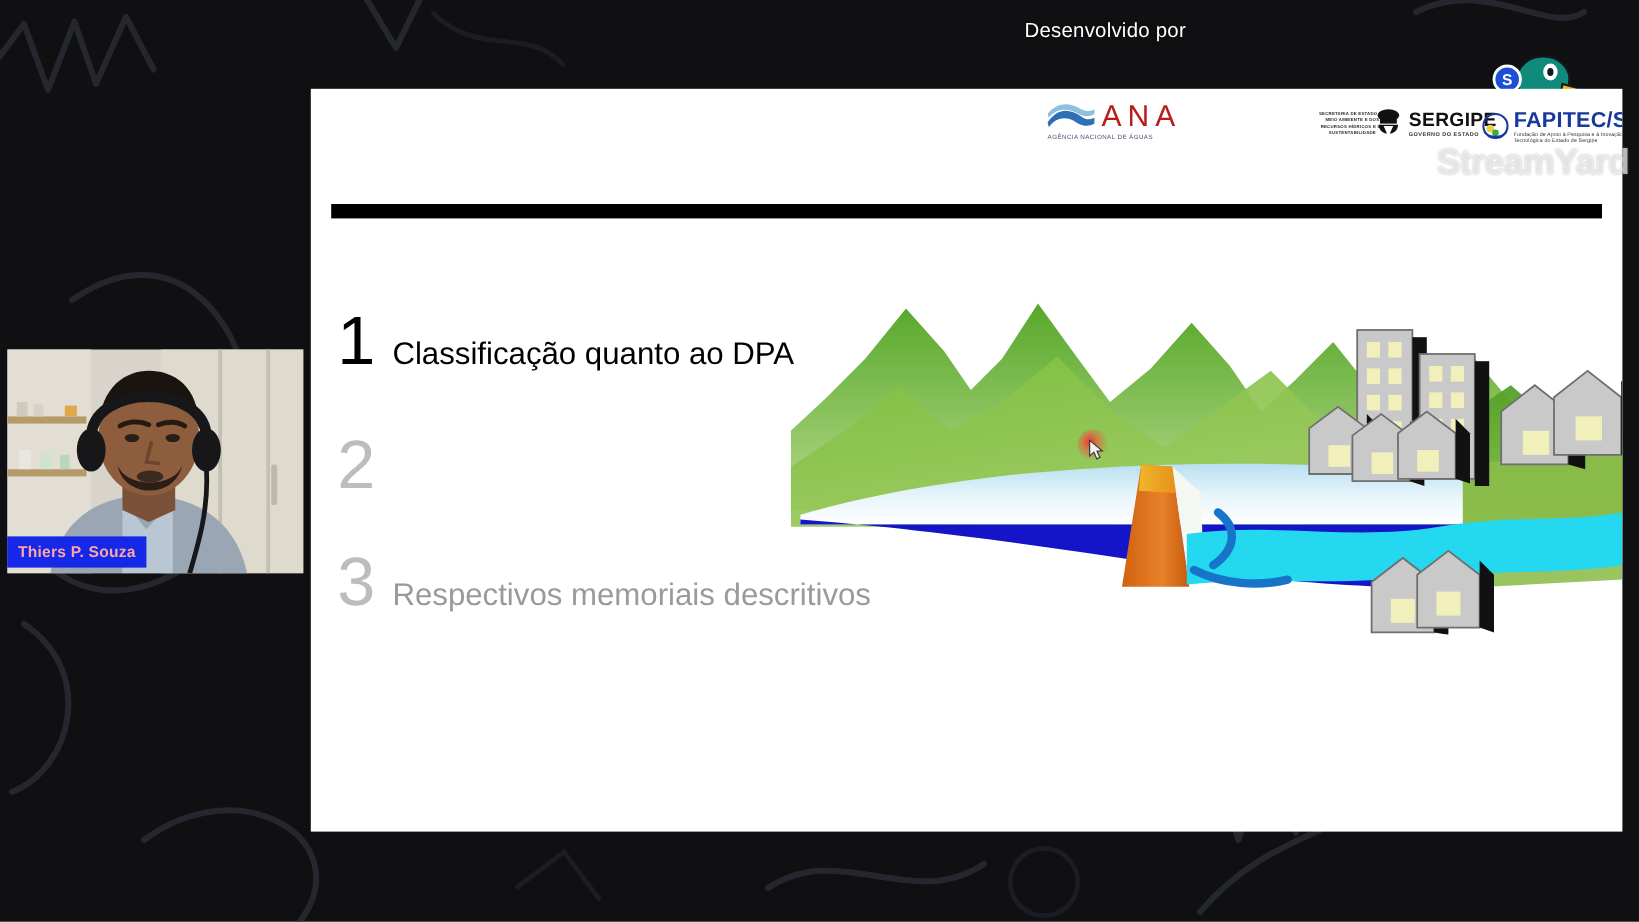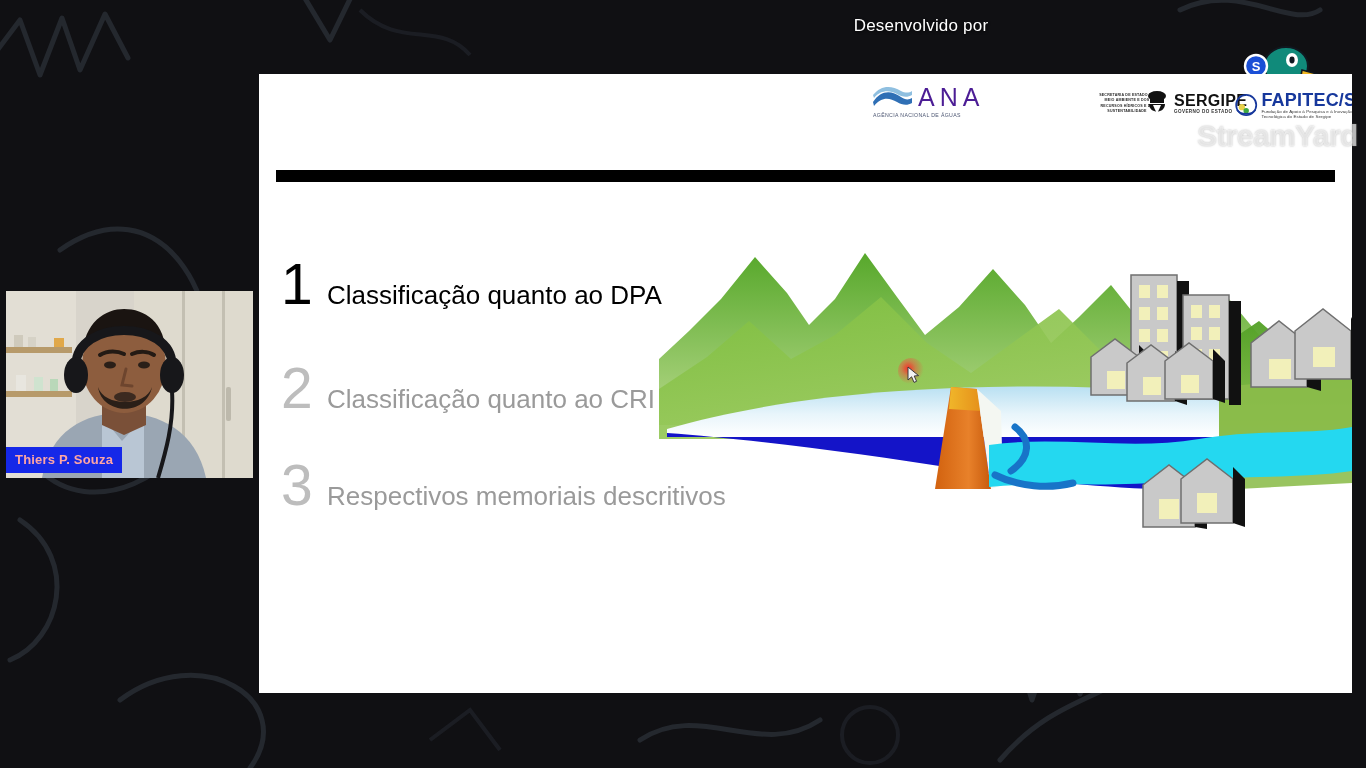--- a/index.html
+++ b/index.html
@@ -30,21 +30,21 @@
   
   #slide{
     position:absolute;left:259px;top:74px;width:1093px;height:619px;
     background:#ffffff;overflow:hidden;
   }
 
   
   #logostrip{position:absolute;left:0;top:0;width:100%;height:58px;}
   .logo-ana{position:absolute;left:612px;top:10px;display:flex;align-items:center;gap:5px;}
   .ana-mark{width:42px;height:26px;}
-  .ana-word{font-size:25px;letter-spacing:5px;color:#4c1d95;line-height:1;}
+  .ana-word{font-size:25px;letter-spacing:5px;color:#b91c1c;line-height:1;}
   .ana-sub{position:absolute;left:614px;top:38px;font-size:5.2px;letter-spacing:.35px;color:#4a5470;white-space:nowrap;}
   .logo-prog{position:absolute;left:710px;top:9px;color:#111;}
   .prog-title{font-size:13px;font-weight:bold;letter-spacing:.4px;}
   .prog-l1,.prog-l2{font-size:8.2px;font-weight:bold;letter-spacing:.05px;line-height:1.25;}
   .logo-secretaria{position:absolute;left:835px;top:19px;width:66px;color:#2a2a2a;
     font-size:3.6px;line-height:1.5;letter-spacing:.2px;text-align:center;font-weight:bold;}
   .logo-sergipe{position:absolute;left:885px;top:14px;display:flex;align-items:center;gap:4px;}
   .serg-crest{width:26px;height:30px;}
   .serg-word{font-size:16px;font-weight:bold;letter-spacing:.3px;color:#111;line-height:1;}
   .serg-sub{font-size:4.6px;font-weight:bold;letter-spacing:.4px;color:#333;}
@@ -303,21 +303,20 @@
       <rect x="538" y="254" width="20" height="20" fill="#f2f0ba"></rect>
     </g>
   </svg>
 
   <div class="item active" id="item1">
     <span class="num">1</span>
     <span class="txt">Classificação quanto ao DPA</span>
   </div>
   <div class="item muted" id="item2">
     <span class="num">2</span>
-    <span class="txt">Classificação quanto ao CRI</span>
   </div>
   <div class="item muted" id="item3">
     <span class="num">3</span>
     <span class="txt">Respectivos memoriais descritivos</span>
   </div>
 
   <div id="cursor">
     <div class="glow"></div>
     <svg width="14" height="18" viewBox="0 0 14 18">
       <path d="M1 1 L1 14 L4.6 10.8 L7 16.4 L9.6 15.3 L7.2 10 L11.6 9.6 Z" fill="#f2f2f2" stroke="#3a3a3a" stroke-width="1"></path>

